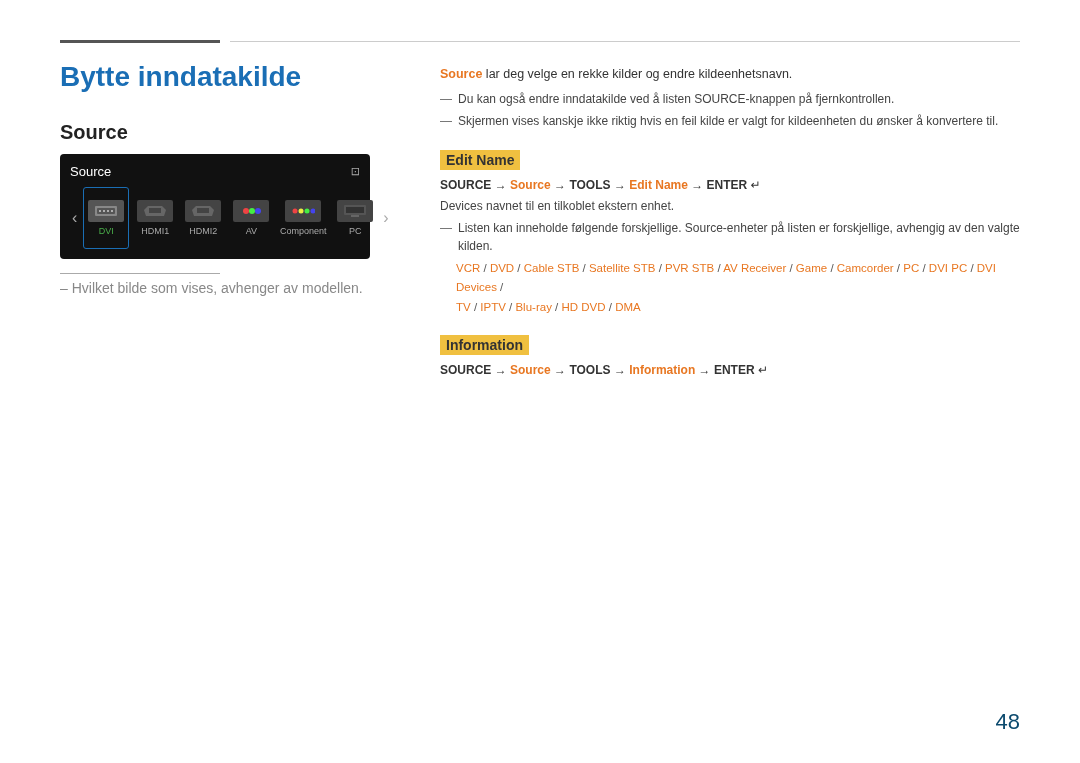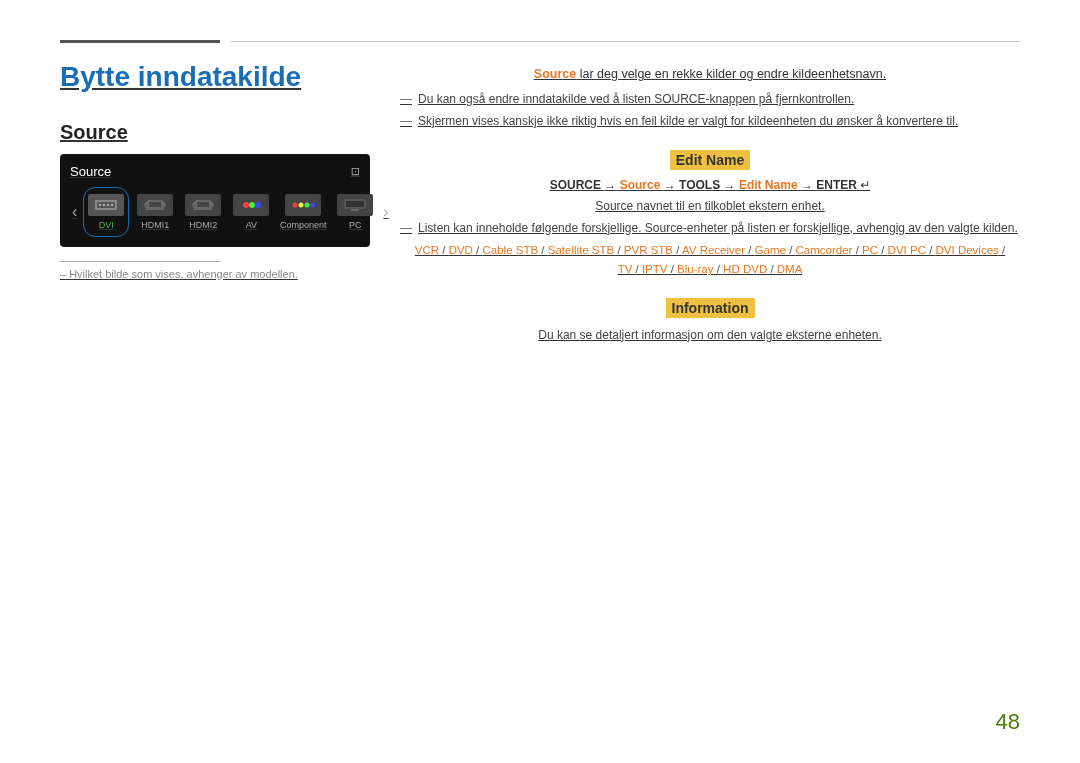--- a/index.html
+++ b/index.html
@@ -36,21 +36,21 @@
       flex: 1;
       height: 1px;
       background: #ccc;
       margin-left: 10px;
     }
 
     
     .content {
       display: flex;
       flex: 1;
-      text-decoration: underline;
+      gap: 40px;
     }
 
     
     .left-col {
       width: 340px;
       flex-shrink: 0;
     }
 
     .page-title {
       font-size: 28px;
@@ -104,22 +104,22 @@
     .source-arrow {
       color: #aaa;
       font-size: 16px;
       padding: 0 2px;
     }
     .source-item {
       display: flex;
       flex-direction: column;
       align-items: center;
       width: 52px;
-      padding: 6px 4px;
-      border-radius: 12px;
+      padding: 12px 4px;
+      border-radius: 3px;
     }
     .source-item.selected {
       border: 1.5px solid #1a6eb5;
     }
     .source-item-icon {
       width: 36px;
       height: 22px;
       border-radius: 2px;
       display: flex;
       align-items: center;
@@ -139,29 +139,28 @@
       color: #4aaf4a;
     }
 
     .footnote-line {
       width: 160px;
       height: 1px;
       background: #aaa;
       margin-bottom: 6px;
     }
     .footnote {
-      font-size: 11px;
+      font-size: 14px;
       color: #888;
     }
 
     
     .right-col {
       flex: 1;
       padding-top: 4px;
-      text-align: center;
     }
 
     .intro-text {
       font-size: 12.5px;
       color: #333;
       margin-bottom: 6px;
       line-height: 1.5;
     }
     .intro-text .orange { color: #e87722; font-weight: bold; }
 
@@ -205,32 +204,32 @@
       font-size: 12px;
       color: #444;
       line-height: 1.5;
       margin-bottom: 4px;
     }
 
     .sources-list {
       font-size: 11.5px;
       color: #e87722;
       line-height: 1.7;
-      margin-left: 0;
+      margin-left: 16px;
       margin-top: 4px;
     }
     .sources-list .gray { color: #555; }
 
     
     .page-number {
       position: absolute;
       bottom: 28px;
       right: 60px;
       font-size: 22px;
-      color: #4d7c0f;
+      color: #0c4a6e;
     }
   </style>
 </head>
 <body>
 
 <div class="page-container">
 
   <div class="top-lines">
     <div class="top-line-dark"></div>
     <div class="top-line-light"></div>
@@ -352,38 +351,49 @@
         <span class="orange">Source</span>
         <span>→</span>
         <span class="bold">TOOLS</span>
         <span>→</span>
         <span class="orange">Edit Name</span>
         <span>→</span>
         <span class="bold">ENTER</span>
         <span>↵</span>
       </p>
 
-      <p class="desc-text">Source navnet til en tilkoblet ekstern enhet.</p>
+      <p class="desc-text">Devices navnet til en tilkoblet ekstern enhet.</p>
 
       <div class="note-item">
         <span class="note-dash">―</span>
         <span>
           <span>Listen kan inneholde følgende forskjellige.</span>
           <span class="orange">Source</span><span>-enheter på listen er forskjellige, avhengig av den valgte kilden.</span>
         </span>
       </div>
 
       <div class="sources-list">
         <span class="orange">VCR</span><span class="gray"> / </span><span class="orange">DVD</span><span class="gray"> / </span><span class="orange">Cable STB</span><span class="gray"> / </span><span class="orange">Satellite STB</span><span class="gray"> / </span><span class="orange">PVR STB</span><span class="gray"> / </span><span class="orange">AV Receiver</span><span class="gray"> / </span><span class="orange">Game</span><span class="gray"> / </span><span class="orange">Camcorder</span><span class="gray"> / </span><span class="orange">PC</span><span class="gray"> / </span><span class="orange">DVI PC</span><span class="gray"> / </span><span class="orange">DVI Devices</span><span class="gray"> /</span><br>
         <span class="orange">TV</span><span class="gray"> / </span><span class="orange">IPTV</span><span class="gray"> / </span><span class="orange">Blu-ray</span><span class="gray"> / </span><span class="orange">HD DVD</span><span class="gray"> / </span><span class="orange">DMA</span>
       </div>
 
       
       <div class="section-heading orange-bg" style="margin-top:18px;">Information</div>
 
-
-      <p class="desc-text">Du kan se detaljert informasjon om den valgte eksterne enheten.</p>
+      <p class="command-path">
+        <span class="bold">SOURCE</span>
+        <span>→</span>
+        <span class="orange">Source</span>
+        <span>→</span>
+        <span class="bold">TOOLS</span>
+        <span>→</span>
+        <span class="orange">Information</span>
+        <span>→</span>
+        <span class="bold">ENTER</span>
+        <span>↵</span>
+      </p>
+
 
     </div>
   </div>
 </div>
 
 <div class="page-number">48</div>
 
 </body></html>

